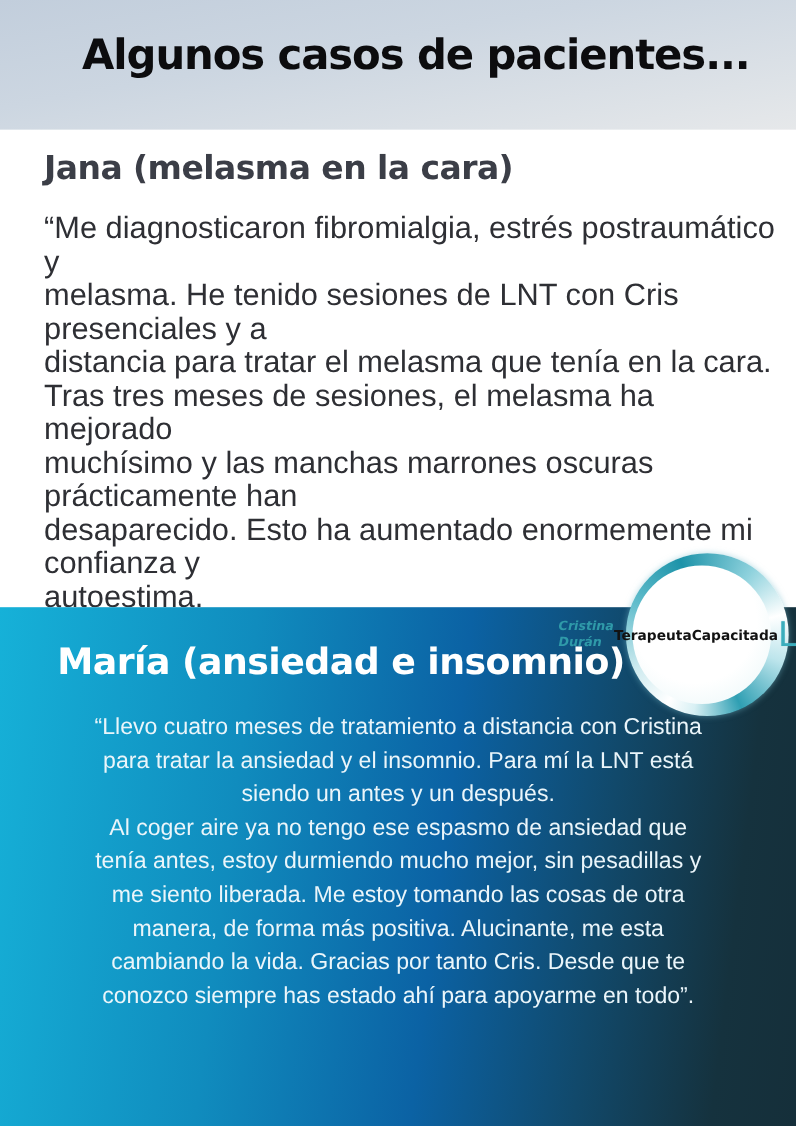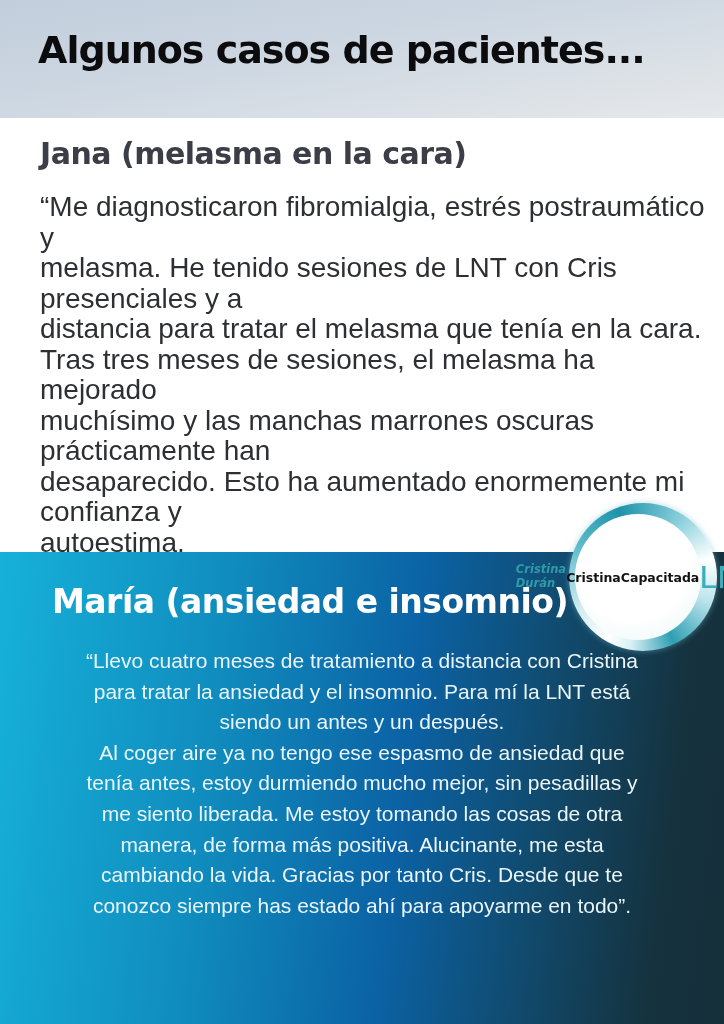--- a/index.html
+++ b/index.html
@@ -9,20 +9,21 @@
     margin:0 auto;
     overflow:hidden;
     background:#ffffff;
     font-family:"Liberation Sans", sans-serif;
   }
 
   
   .header{
     position:absolute;top:0;left:0;width:724px;height:118px;
     background:linear-gradient(170deg,#c2cedc 0%,#ccd6e1 40%,#dde2e7 80%,#e6e8ea 100%);
+    text-align:center;
   }
   .main-title{
     position:absolute;left:38px;top:28px;width:680px;
     font-family:"DejaVu Sans", sans-serif;
     font-size:38px;font-weight:800;letter-spacing:-1px;
     color:#0c0c0e;
   }
 
   
   .white-section{
@@ -147,21 +148,21 @@
 tenía antes, estoy durmiendo mucho mejor, sin pesadillas y
 me siento liberada. Me estoy tomando las cosas de otra
 manera, de forma más positiva. Alucinante, me esta
 cambiando la vida. Gracias por tanto Cris. Desde que te
 conozco siempre has estado ahí para apoyarme en todo”.</div>
   </div>
 
   <div class="badge">
     <div class="badge-inner">
       <div class="badge-name">Cristina Durán</div>
-      <div class="badge-role">Cristina</div>
+      <div class="badge-role">Terapeuta</div>
       <div class="badge-role">Capacitada</div>
       <div class="badge-logo">
         <span>LNT</span>
         <span class="reg">®</span>
       </div>
     </div>
   </div>
 
 </div>
 

